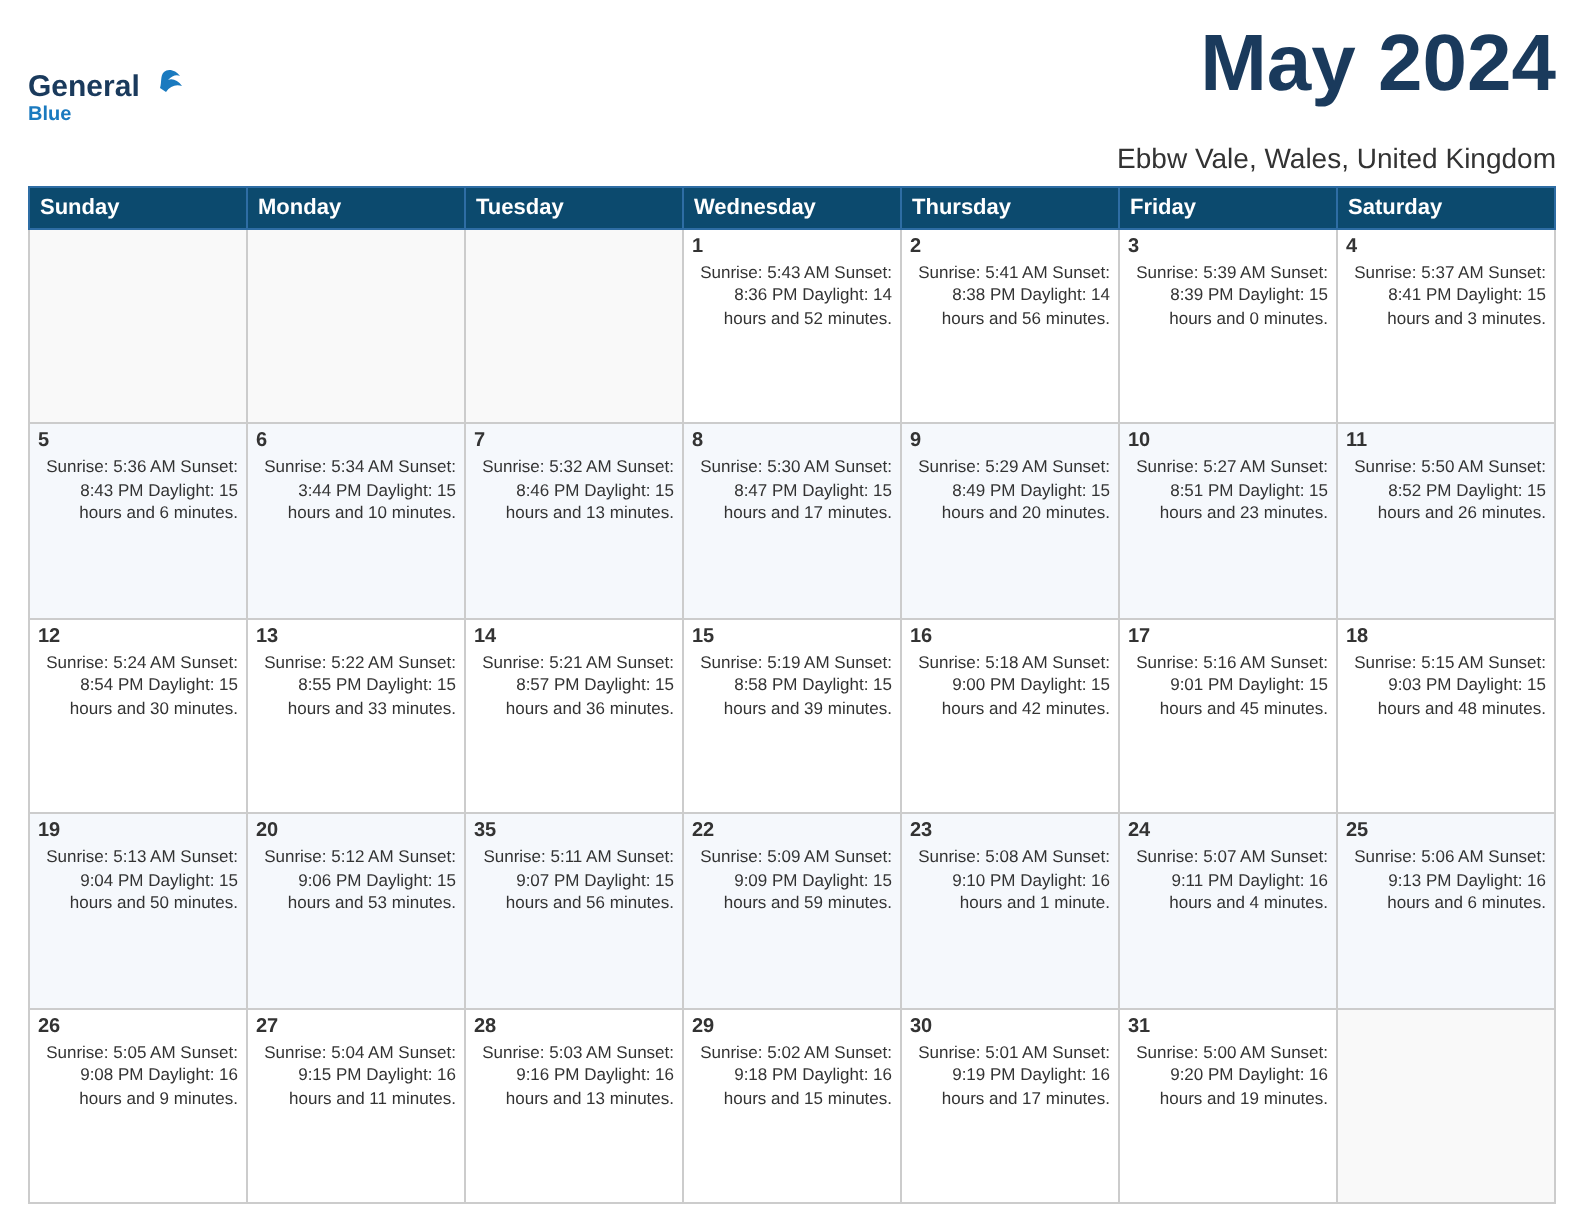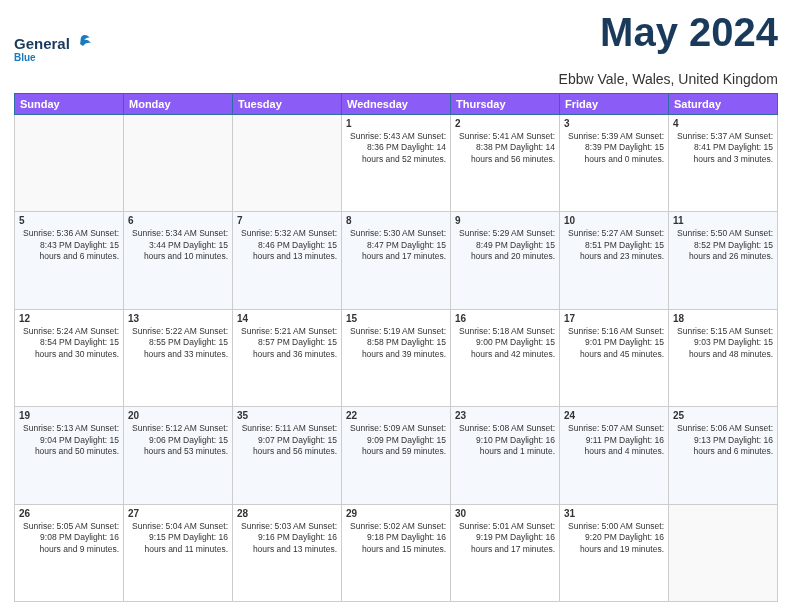--- a/index.html
+++ b/index.html
@@ -42,21 +42,21 @@
       font-weight: normal;
       margin-top: 16px;
     }
     .calendar-table {
       width: 100%;
       border-collapse: collapse;
       flex: 1;
       table-layout: fixed;
     }
     .calendar-table thead tr th {
-      background-color: #8b5cf6;
+      background-color: #0c4a6e;
       color: white;
       font-size: 11px;
       font-weight: bold;
       padding: 4px 5px;
       text-align: left;
       border: 1px solid #2e6da4;
     }
     .calendar-table tbody tr td {
       border: 1px solid #ccc;
       vertical-align: top;

